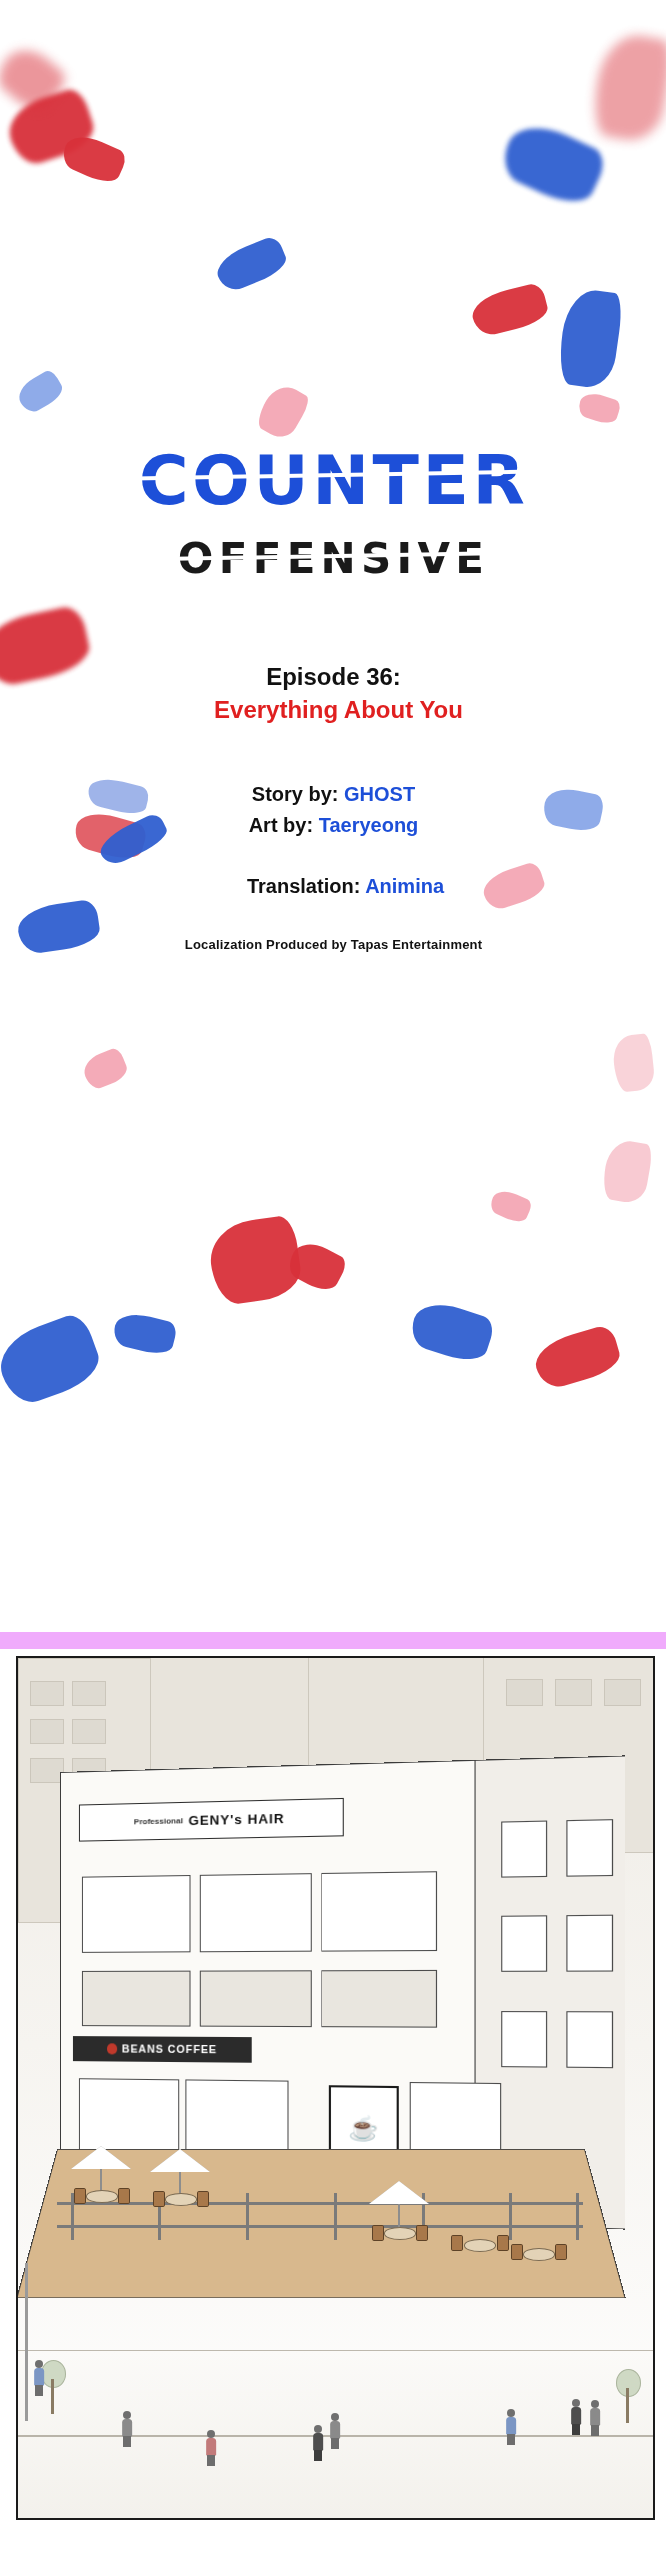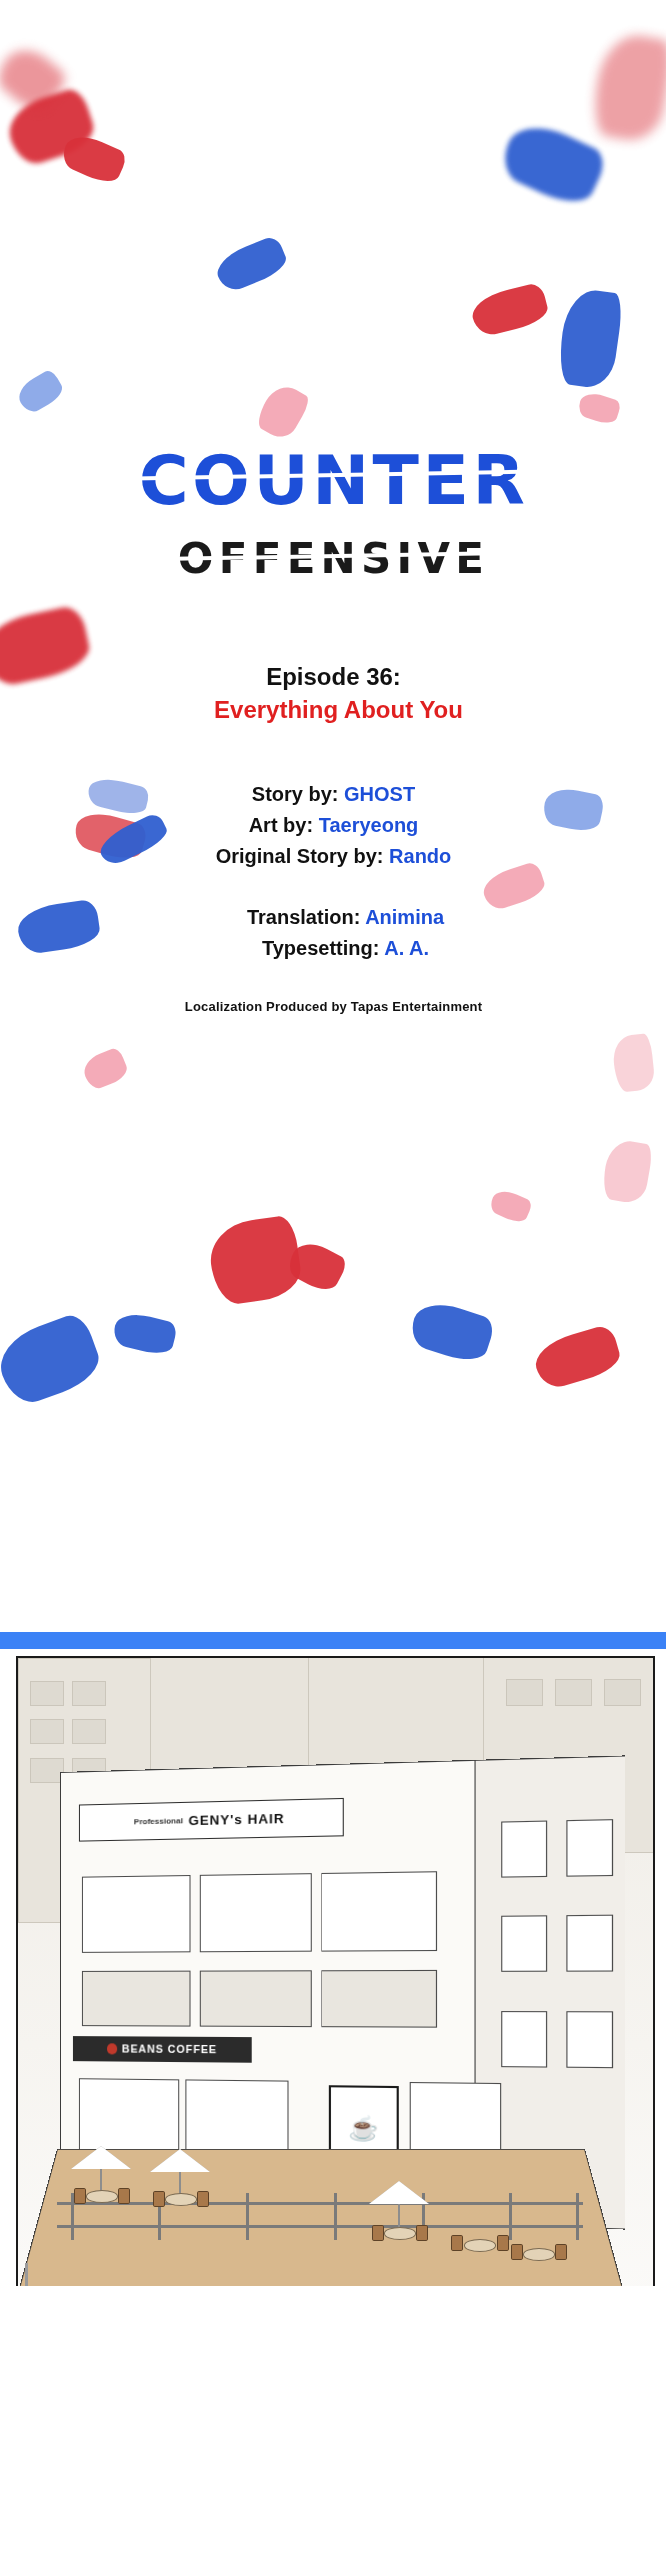--- a/index.html
+++ b/index.html
@@ -8,23 +8,23 @@
     background: #ffffff;
   }
   body {
     width: 667px;
     font-family: "Liberation Sans", sans-serif;
     -webkit-font-smoothing: antialiased;
   }
   .page {
     position: relative;
     width: 667px;
-    height: 2286px;
+    height: 2576px;
     overflow: hidden;
-    background: #3b82f6;
+    background: #f0abfc;
   }
 
   
   .title-panel {
     position: relative;
     width: 667px;
     height: 1632px;
     background: #ffffff;
     overflow: hidden;
   }
@@ -423,34 +423,26 @@
 
       <div class="credits">
         <div class="credit-line">
           <span>Story by:</span>
           <span class="name">GHOST</span>
         </div>
         <div class="credit-line">
           <span>Art by:</span>
           <span class="name">Taeryeong</span>
         </div>
-        <div class="credit-line">
-          <span>Original Story by:</span>
-          <span class="name">Rando</span>
-        </div>
       </div>
 
       <div class="credits-group-2">
         <div class="credit-line">
           <span>Translation:</span>
           <span class="name">Animina</span>
-        </div>
-        <div class="credit-line">
-          <span>Typesetting:</span>
-          <span class="name">A. A.</span>
         </div>
       </div>
 
       <div class="localization">Localization Produced by Tapas Entertainment</div>
     </div>
   </div>
 
   <div class="art-panel">
     <div class="panel-frame">
 

